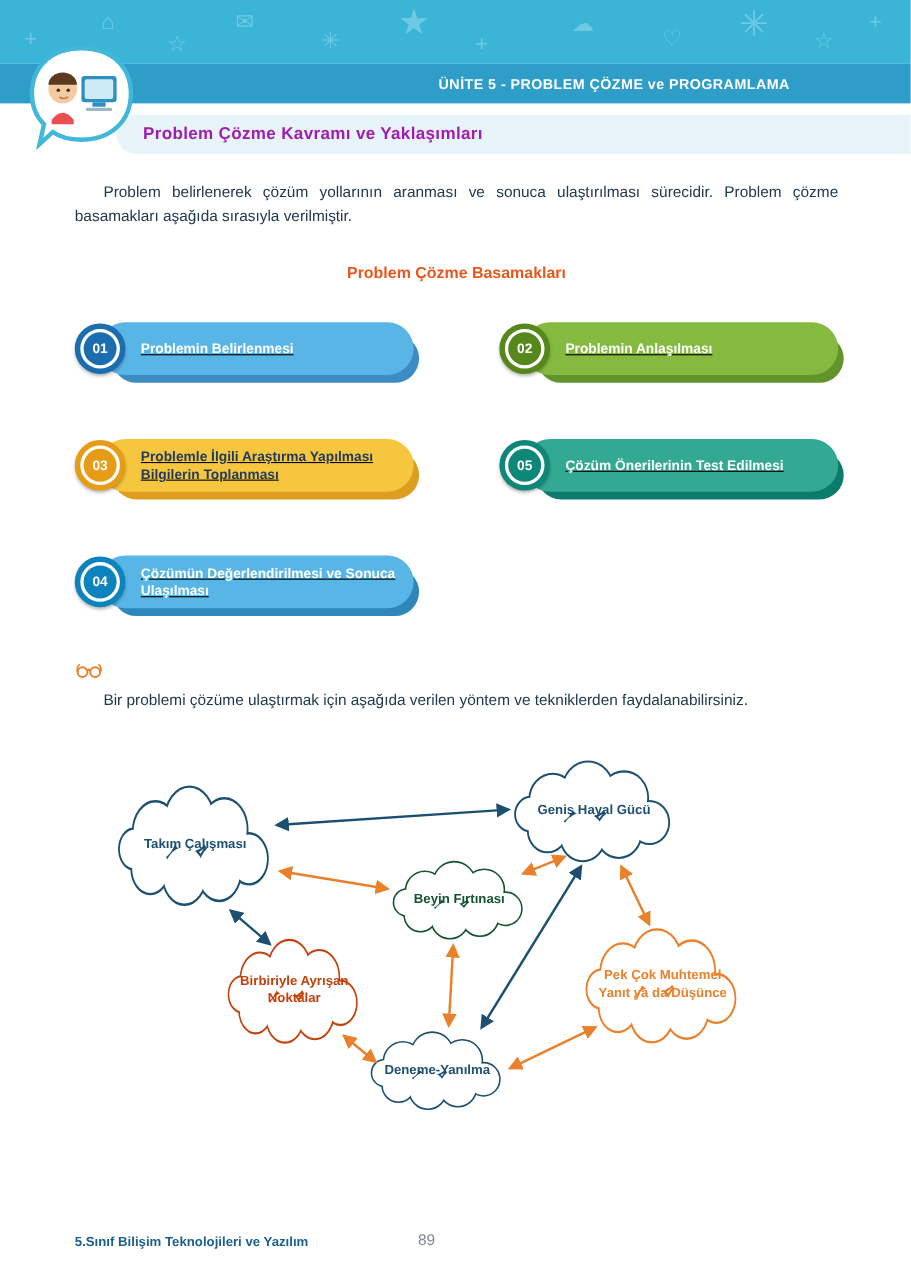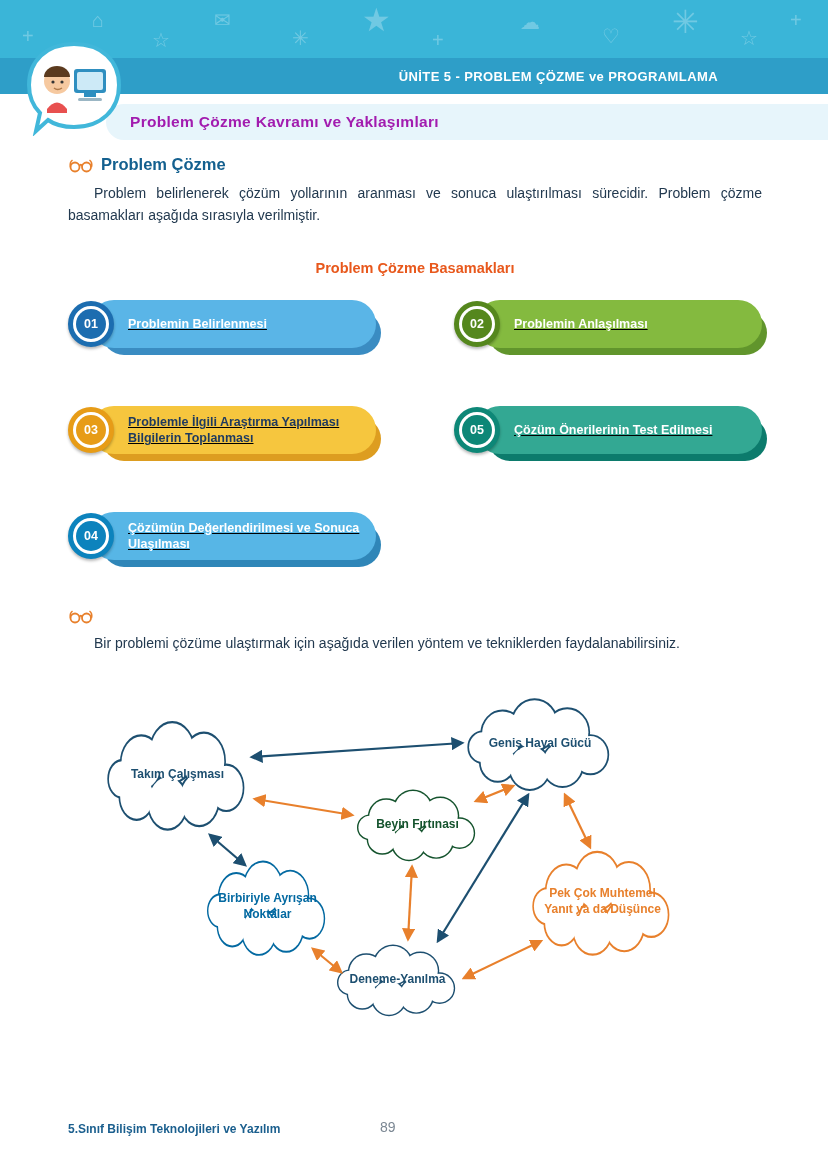--- a/index.html
+++ b/index.html
@@ -23,21 +23,21 @@
   .mascot{position:absolute; top:40px; left:24px; width:100px; height:96px; z-index:6;}
   .mascot svg{width:100%; height:100%;}
 
   
   .main{position:absolute; top:155px; left:68px; width:694px;}
   .sec-h{display:flex; align-items:center; gap:7px; font-size:16.5px; font-weight:bold; color:var(--heading-navy);}
   .glasses{color:var(--orange); flex:0 0 auto;}
   .para{margin-top:9px; font-size:14px; line-height:1.55; color:var(--body-text); text-align:justify; text-indent:26px;}
 
   .steps{margin-top:34px;}
-  .steps-title{text-align:center; color:var(--steps-title-orange); font-weight:bold; font-size:14.5px; margin-bottom:24px;}
+  .steps-title{text-align:center; color:var(--steps-title-orange); font-weight:bold; font-size:14.5px; margin-bottom:36px;}
   .steps-grid{display:grid; grid-template-columns:1fr 1fr; column-gap:78px; row-gap:58px;text-decoration:underline;}
   .step{position:relative; min-height:48px; display:flex; align-items:center;}
   .step::before{content:''; position:absolute; left:34px; right:-5px; top:11px; bottom:-7px;
     background:var(--shadow); border-radius:26px;}
   .ribbon{position:relative; margin-left:22px; flex:1; min-height:48px; display:flex; align-items:center;
     background:var(--ribbon); border-radius:24px; padding:6px 14px 6px 38px;
     color:var(--text); font-weight:bold; font-size:12.5px; line-height:1.3; z-index:1;}
   .badge{position:absolute; left:0; top:50%; transform:translateY(-50%); width:46px; height:46px; z-index:2;
     background:#ffffff; border:5px solid var(--badge); border-radius:50%;
     display:flex; align-items:center; justify-content:center; box-shadow:0 2px 3px rgba(0,0,0,.28);}
@@ -126,29 +126,20 @@
       <path d="M20 36 A13 11 0 0 1 46 36 Z" fill="#5b3a1e"></path>
       <circle cx="29" cy="41" r="1.6" fill="#333"></circle>
       <circle cx="38" cy="41" r="1.6" fill="#333"></circle>
       <path d="M30 47 q3.5 3 8 0" stroke="#b07a4a" stroke-width="1.4" fill="none"></path>
       <path d="M23 68 q10 -13 20 0 v4 h-20 Z" fill="#e8504f"></path>
     </svg>
   </div>
 
   <div class="main">
 
-    <h2 class="sec-h">
-      <svg class="glasses" width="26" height="16" viewBox="0 0 26 16">
-        <circle cx="7" cy="10" r="4.5" fill="none" stroke="currentColor" stroke-width="1.8"></circle>
-        <circle cx="18.5" cy="10" r="4.5" fill="none" stroke="currentColor" stroke-width="1.8"></circle>
-        <path d="M11.5 9 q1.3 -2.6 2.6 0" fill="none" stroke="currentColor" stroke-width="1.8"></path>
-        <path d="M2.5 10 q-1.2 -4.5 2 -7 M23.5 10 q1.2 -4.5 -2 -7" fill="none" stroke="currentColor" stroke-width="1.5"></path>
-      </svg>
-      <span>Problem Çözme</span>
-    </h2>
     <p class="para">Problem belirlenerek çözüm yollarının aranması ve sonuca ulaştırılması sürecidir. Problem çözme basamakları aşağıda sırasıyla verilmiştir.</p>
 
     <div class="steps">
       <div class="steps-title">Problem Çözme Basamakları</div>
       <div class="steps-grid">
 
         <div class="step" style="--badge: #1c6db0; --ribbon: #5ab5e7; --shadow: #3a8cc2; --text: #ffffff;">
           <div class="badge">
               <span>01</span>
             </div>
@@ -215,21 +206,21 @@
             <use href="#cloudShape"></use>
           </svg>
         <div class="cloud-label">Geniş Hayal Gücü</div>
       </div>
       <div class="cloud" style="left: 287px; top: 100px; width: 125px; height: 75px; color: #14532d;">
         <svg viewBox="0 0 220 130" preserveAspectRatio="none">
             <use href="#cloudShape"></use>
           </svg>
         <div class="cloud-label">Beyin Fırtınası</div>
       </div>
-      <div class="cloud" style="left: 137px; top: 170px; width: 125px; height: 100px; color: #0369a1;">
+      <div class="cloud" style="left: 137px; top: 170px; width: 125px; height: 100px; color: #c2410c;">
         <svg viewBox="0 0 220 130" preserveAspectRatio="none">
             <use href="#cloudShape"></use>
           </svg>
         <div class="cloud-label">Birbiriyle Ayrışan Noktalar</div>
       </div>
       <div class="cloud" style="left: 462px; top: 160px; width: 145px; height: 110px; color: rgb(232, 128, 44);">
         <svg viewBox="0 0 220 130" preserveAspectRatio="none">
             <use href="#cloudShape"></use>
           </svg>
         <div class="cloud-label">Pek Çok Muhtemel Yanıt ya da Düşünce</div>

